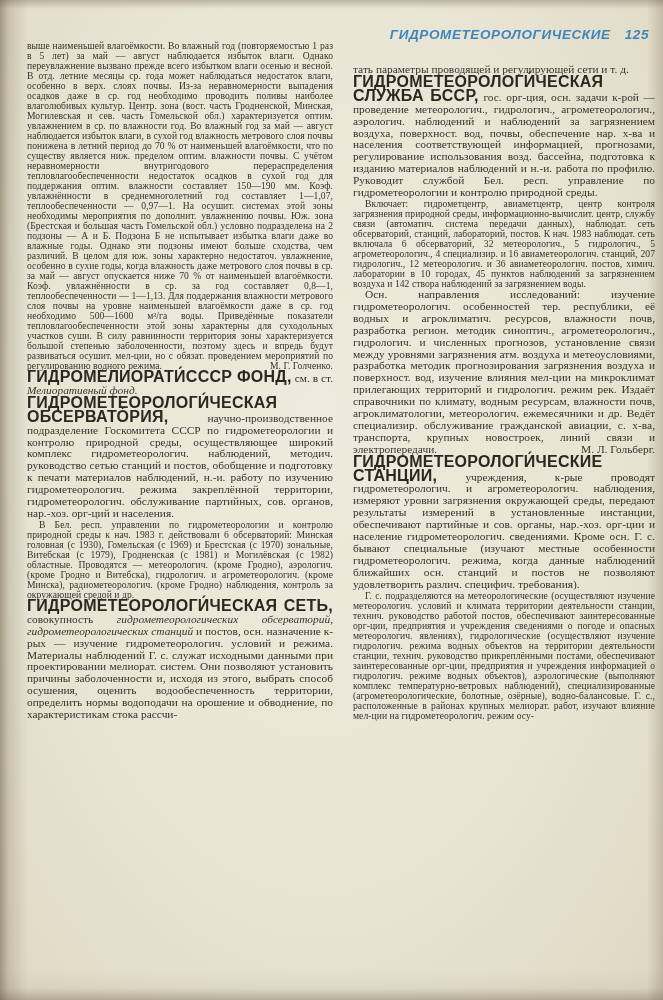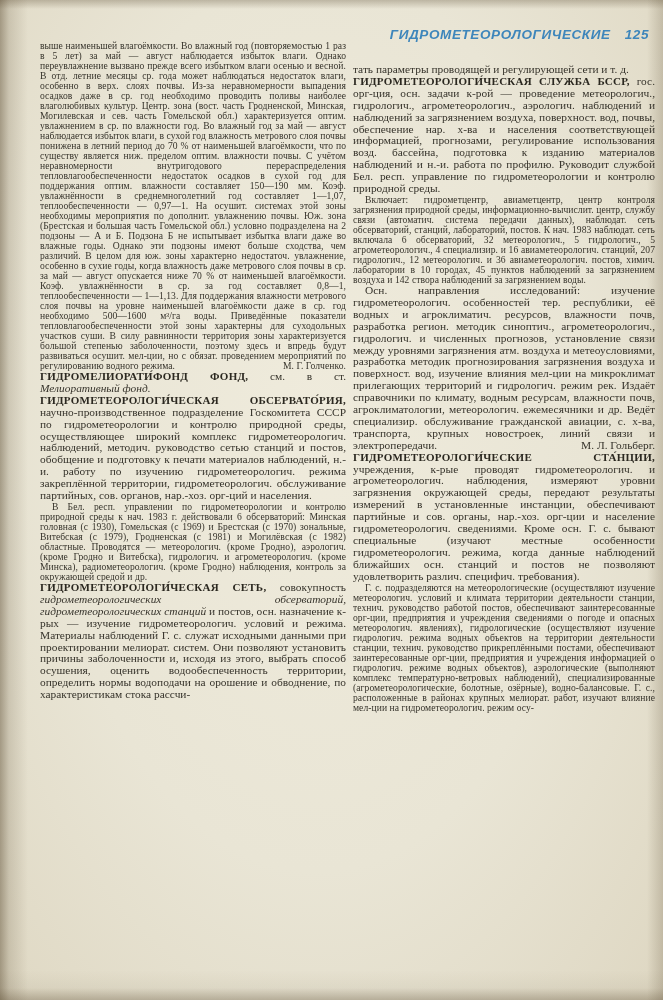--- a/index.html
+++ b/index.html
@@ -17,43 +17,43 @@
       radial-gradient(ellipse at 48% 42%, #efebdc 0%, #e9e5d5 55%, #ded7c2 100%);
   }
   .running-head{
     position:absolute;top:27px;left:300px;width:349px;
     text-align:right;color:#3e86bb;
     font-family:"Liberation Sans",sans-serif;font-weight:bold;
     font-size:13.5px;letter-spacing:0.6px;white-space:nowrap;font-style:italic;
   }
   .running-head .rh-page{margin-left:14px;}
   .column{position:absolute;}
-  .col-left{left:40px;top:41px;width:306px;}
+  .col-left{left:27px;top:41px;width:306px;}
   .col-right{left:347px;top:64px;width:302px;margin-left:6px;}
   .para{margin:0;text-align:justify;color:#36332b;}
   .para.normal{font-size:11.4px;line-height:11.9px;}
   .para.small{font-size:9.6px;line-height:10px;letter-spacing:0.05px;}
   .para.indent{text-indent:12px;}
   .hw{
-    font-family:Liberation Serif, serif;font-weight:bold;
-    font-size:11px;letter-spacing:0.25px;color:#2b2820;
+    font-family:Liberation Sans, sans-serif;font-weight:bold;
+    font-size:16px;letter-spacing:0.25px;color:#2b2820;
   }
   .sig{float:right;padding-left:8px;}
   i{font-style:italic;}
 </style>
 </head>
 <body>
 
 <div class="page">
   <header class="running-head">
     <span class="rh-title">ГИДРОМЕТЕОРОЛОГИЧЕСКИЕ</span><span class="rh-page">125</span>
   </header>
   <div class="column col-left">
       <p class="para small"><span>выше наименьшей влагоёмкости. Во влажный год (повторяемостью 1 раз в 5 лет) за май — август наблюдается избыток влаги. Однако переувлажнение вызвано прежде всего избытком влаги осенью и весной. В отд. летние месяцы ср. года может наблюдаться недостаток влаги, особенно в верх. слоях почвы. Из-за неравномерности выпадения осадков даже в ср. год необходимо проводить поливы наиболее влаголюбивых культур. Центр. зона (вост. часть Гродненской, Минская, Могилевская и сев. часть Гомельской обл.) характеризуется оптим. увлажнением в ср. по влажности год. Во влажный год за май — август наблюдается избыток влаги, в сухой год влажность метрового слоя почвы понижена в летний период до 70 % от наименьшей влагоёмкости, что по существу является ниж. пределом оптим. влажности почвы. С учётом неравномерности внутригодового перераспределения тепловлагообеспеченности недостаток осадков в сухой год для поддержания оптим. влажности составляет 150—190 мм. Коэф. увлажнённости в среднемноголетний год составляет 1—1,07, теплообеспеченности — 0,97—1. На осушит. системах этой зоны необходимы мероприятия по дополнит. увлажнению почвы. Юж. зона (Брестская и большая часть Гомельской обл.) условно подразделена на 2 подзоны — А и Б. Подзона Б не испытывает избытка влаги даже во влажные годы. Однако эти подзоны имеют больше сходства, чем различий. В целом для юж. зоны характерно недостаточ. увлажнение, особенно в сухие годы, когда влажность даже метрового слоя почвы в ср. за май — август опускается ниже 70 % от наименьшей влагоёмкости. Коэф. увлажнённости в ср. за год составляет 0,8—1, теплообеспеченности — 1—1,13. Для поддержания влажности метрового слоя почвы на уровне наименьшей влагоёмкости даже в ср. год необходимо 500—1600 м³/га воды. Приведённые показатели тепловлагообеспеченности этой зоны характерны для суходольных участков суши. В силу равнинности территория зоны характеризуется большой степенью заболоченности, поэтому здесь и впредь будут развиваться осушит. мел-ции, но с обязат. проведением мероприятий по регулированию водного режима. </span><span class="sig">М. Г. Голченко.</span></p>
-      <p class="para normal"><b class="hw">ГИДРОМЕЛИОРАТИ́ФОНД ФОНД,</b><span> см. в ст. </span><i>Мелиоративный фонд.</i></p>
+      <p class="para normal"><b class="hw">ГИДРОМЕЛИОРАТИ́СССР ФОНД,</b><span> см. в ст. </span><i>Мелиоративный фонд.</i></p>
       <p class="para normal"><b class="hw">ГИДРОМЕТЕОРОЛОГИ́ЧЕСКАЯ ОБСЕРВАТО́РИЯ,</b><span> научно-производственное подразделение Госкомитета СССР по гидрометеорологии и контролю природной среды, осуществляющее широкий комплекс гидрометеорологич. наблюдений, методич. руководство сетью станций и постов, обобщение и подготовку к печати материалов наблюдений, н.-и. работу по изучению гидрометеорологич. режима закреплённой территории, гидрометеорологич. обслуживание партийных, сов. органов, нар.-хоз. орг-ций и населения.</span></p>
       <p class="para small indent"><span>В Бел. респ. управлении по гидрометеорологии и контролю природной среды к нач. 1983 г. действовали 6 обсерваторий: Минская головная (с 1930), Гомельская (с 1969) и Брестская (с 1970) зональные, Витебская (с 1979), Гродненская (с 1981) и Могилёвская (с 1982) областные. Проводятся — метеорологич. (кроме Гродно), аэрологич. (кроме Гродно и Витебска), гидрологич. и агрометеорологич. (кроме Минска), радиометеорологич. (кроме Гродно) наблюдения, контроль за окружающей средой и др.</span></p>
       <p class="para normal"><b class="hw">ГИДРОМЕТЕОРОЛОГИ́ЧЕСКАЯ СЕТЬ,</b><span> совокупность </span><i>гидрометеорологических обсерваторий, гидрометеорологических станций</i><span> и постов, осн. назначение к-рых — изучение гидрометеорологич. условий и режима. Материалы наблюдений Г. с. служат исходными данными при проектировании мелиорат. систем. Они позволяют установить причины заболоченности и, исходя из этого, выбрать способ осушения, оценить водообеспеченность территории, определить нормы водоподачи на орошение и обводнение, по характеристикам стока рассчи-</span></p>
     </div>
   <div class="column col-right">
       <p class="para normal"><span>тать параметры проводящей и регулирующей сети и т. д.</span></p>
       <p class="para normal"><b class="hw">ГИДРОМЕТЕОРОЛОГИ́ЧЕСКАЯ СЛУЖБА БССР,</b><span> гос. орг-ция, осн. задачи к-рой — проведение метеорологич., гидрологич., агрометеорологич., аэрологич. наблюдений и наблюдений за загрязнением воздуха, поверхност. вод, почвы, обеспечение нар. х-ва и населения соответствующей информацией, прогнозами, регулирование использования возд. бассейна, подготовка к изданию материалов наблюдений и н.-и. работа по профилю. Руководит службой Бел. респ. управление по гидрометеорологии и контролю природной среды.</span></p>
       <p class="para small indent"><span>Включает: гидрометцентр, авиаметцентр, центр контроля загрязнения природной среды, информационно-вычислит. центр, службу связи (автоматич. система передачи данных), наблюдат. сеть обсерваторий, станций, лабораторий, постов. К нач. 1983 наблюдат. сеть включала 6 обсерваторий, 32 метеорологич., 5 гидрологич., 5 агрометеорологич., 4 специализир. и 16 авиаметеорологич. станций, 207 гидрологич., 12 метеорологич. и 36 авиаметеорологич. постов, химич. лаборатории в 10 городах, 45 пунктов наблюдений за загрязнением воздуха и 142 створа наблюдений за загрязнением воды.</span></p>
       <p class="para normal indent"><span>Осн. направления исследований: изучение гидрометеорологич. особенностей тер. республики, её водных и агроклиматич. ресурсов, влажности почв, разработка регион. методик синоптич., агрометеорологич., гидрологич. и численных прогнозов, установление связи между уровнями загрязнения атм. воздуха и метеоусловиями, разработка методик прогнозирования загрязнения воздуха и поверхност. вод, изучение влияния мел-ции на микроклимат прилегающих территорий и гидрологич. режим рек. Издаёт справочники по климату, водным ресурсам, влажности почв, агроклиматологии, метеорологич. ежемесячники и др. Ведёт специализир. обслуживание гражданской авиации, с. х-ва, транспорта, крупных новостроек, линий связи и электропередачи. </span><span class="sig">М. Л. Гольберг.</span></p>
       <p class="para normal"><b class="hw">ГИДРОМЕТЕОРОЛОГИ́ЧЕСКИЕ СТА́НЦИИ,</b><span> учреждения, к-рые проводят гидрометеорологич. и агрометеорологич. наблюдения, измеряют уровни загрязнения окружающей среды, передают результаты измерений в установленные инстанции, обеспечивают партийные и сов. органы, нар.-хоз. орг-ции и население гидрометеорологич. сведениями. Кроме осн. Г. с. бывают специальные (изучают местные особенности гидрометеорологич. режима, когда данные наблюдений ближайших осн. станций и постов не позволяют удовлетворить различ. специфич. требования).</span></p>

